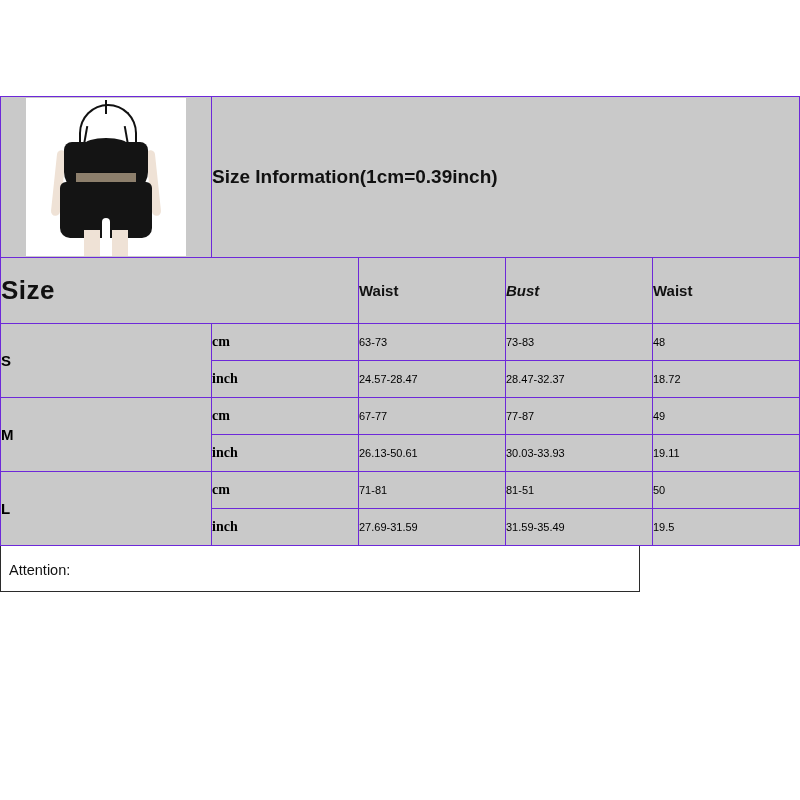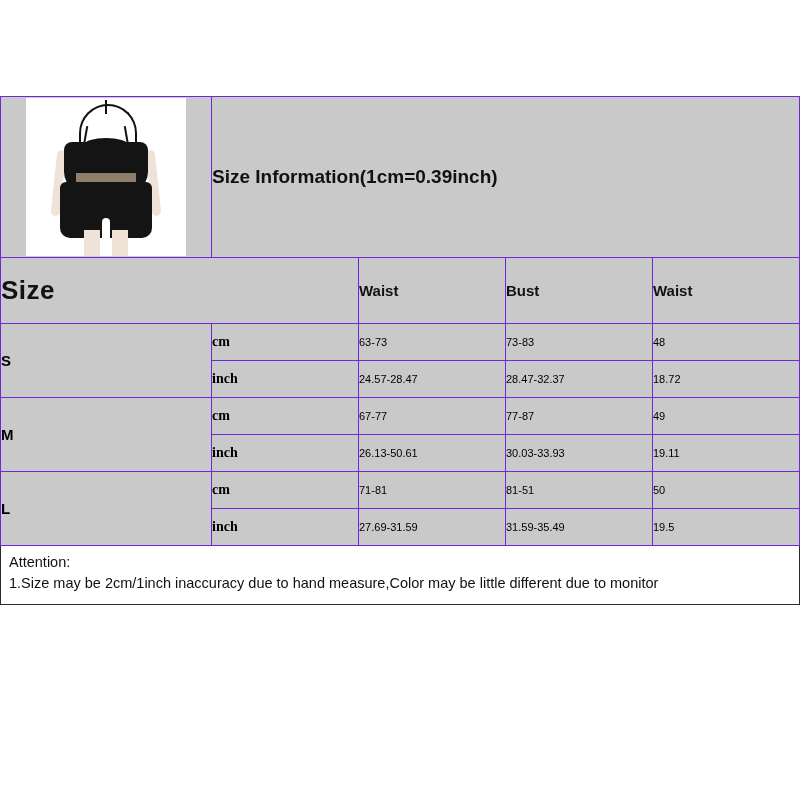--- a/index.html
+++ b/index.html
@@ -89,31 +89,31 @@
     font-family: Liberation Serif, serif;
   }
   .val-cell {
     background: #efefef;
     font-size: 11px;
   }
   tr.data-row td {
     height: 36px;
   }
   .col-waist { width: 206px; }
-  .col-bust  { width: 210px; }
+  .col-bust  { width: 210px; font-style: italic; }
   .col-len   { width: 174px; }
 
   
   .attention {
     border: 1px solid #2b2b2b;
     border-top: none;
-    width: 800px;
+    width: 640px;
     box-sizing: border-box;
     background: #ffffff;
-    padding: 6px 8px 10px 8px;
+    padding: 14px 8px 10px 8px;
   }
   .attention .line {
     font-size: 14.5px;
     line-height: 21px;
     color: #111;
   }
 
   
   .halter-neck {
     position: absolute;
@@ -293,16 +293,15 @@
         <td class="unit-cell">inch</td>
         <td class="val-cell">27.69-31.59</td>
         <td class="val-cell">31.59-35.49</td>
         <td class="val-cell">19.5</td>
       </tr>
     </tbody>
   </table>
 
   <div class="attention">
     <div class="line">Attention:</div>
-    <div class="line">1.Size may be 2cm/1inch inaccuracy due to hand measure,Color may be little different due to monitor</div>
   </div>
 
 </div>
 
 </body></html>

